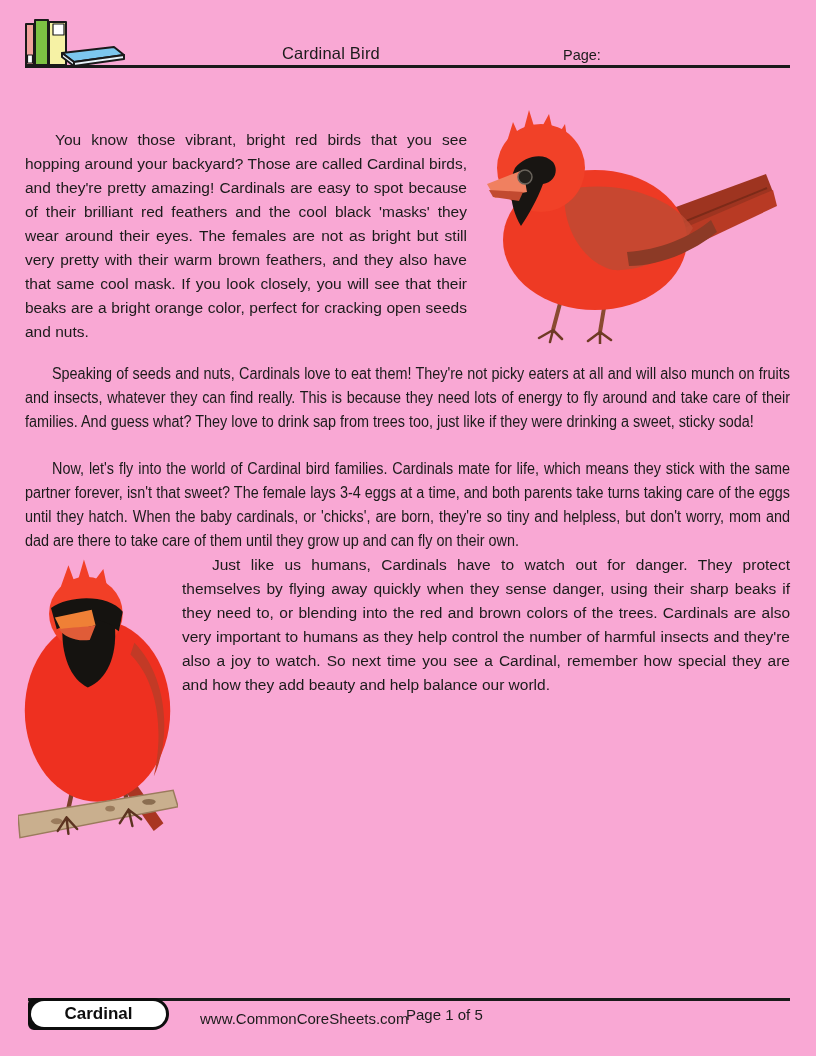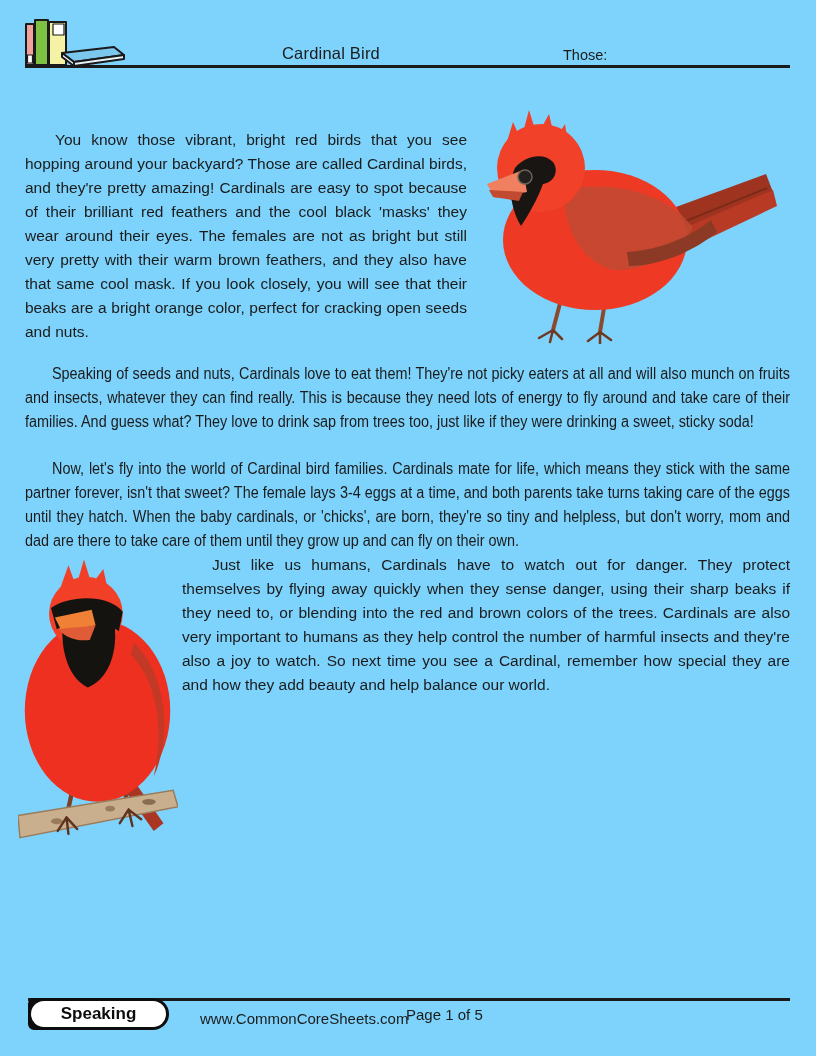--- a/index.html
+++ b/index.html
@@ -1,20 +1,20 @@
 <!DOCTYPE html>
 <html><head>
 <meta charset="utf-8">
 <style>
   html, body { margin: 0; padding: 0; background: #ffffff; }
   .page {
     position: relative;
     width: 816px;
     height: 1056px;
-    background: #7dd3fc;
+    background: #f9a8d4;
     margin: 0 auto;
     overflow: hidden;
     font-family: "Liberation Sans", sans-serif;
     color: #1b1b1b;
   }
 
   
   .logo { position: absolute; left: 22px; top: 11px; }
   .header-rule {
     position: absolute; left: 25px; top: 65px;
@@ -75,21 +75,21 @@
         <rect x="13" y="9" width="13" height="45" fill="#7dc243"></rect>
         <rect x="27" y="11" width="17" height="43" fill="#f6f2a5"></rect>
         <rect x="31" y="13" width="11" height="11" fill="#ffffff" stroke-width="1.2"></rect>
         <polygon points="40,42 92,36 102,44 52,51" fill="#7cc7ee"></polygon>
         <polygon points="40,42 52,51 52,55 40,46" fill="#e8f4fb"></polygon>
         <polygon points="52,51 102,44 102,48 52,55" fill="#e8f4fb"></polygon>
       </g>
     </svg>
   </div>
   <div class="page-title">Cardinal Bird</div>
-  <div class="name-label">Those:</div>
+  <div class="name-label">Page:</div>
   <div class="header-rule"></div>
 
   <div class="content">
 
     <div class="row1">
       <p class="para p1">You know those vibrant, bright red birds that you see hopping around your backyard? Those are called Cardinal birds, and they're pretty amazing! Cardinals are easy to spot because of their brilliant red feathers and the cool black 'masks' they wear around their eyes. The females are not as bright but still very pretty with their warm brown feathers, and they also have that same cool mask. If you look closely, you will see that their beaks are a bright orange color, perfect for cracking open seeds and nuts.</p>
       <div class="img1">
         <svg width="313" height="240" viewBox="0 0 313 240" aria-hidden="true">
 
           <polygon points="158,118 289,70 296,88 172,142" fill="#9e3420"></polygon>
@@ -149,19 +149,19 @@
         </svg>
       </div>
       <p class="para">Just like us humans, Cardinals have to watch out for danger. They protect themselves by flying away quickly when they sense danger, using their sharp beaks if they need to, or blending into the red and brown colors of the trees. Cardinals are also very important to humans as they help control the number of harmful insects and they're also a joy to watch. So next time you see a Cardinal, remember how special they are and how they add beauty and help balance our world.</p>
     </div>
 
   </div>
 
   <div class="footer">
     <div class="footer-rule"></div>
     <div class="badge">
-      <div class="badge-inner">Speaking</div>
+      <div class="badge-inner">Cardinal</div>
     </div>
     <div class="website">www.CommonCoreSheets.com</div>
     <div class="page-indicator">Page 1 of 5</div>
   </div>
 
 </div>
 
 </body></html>

